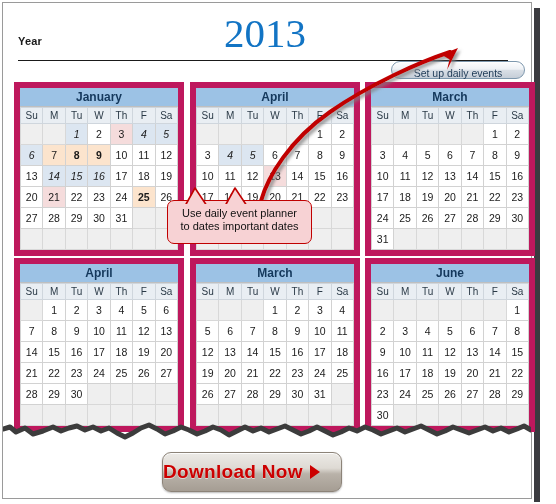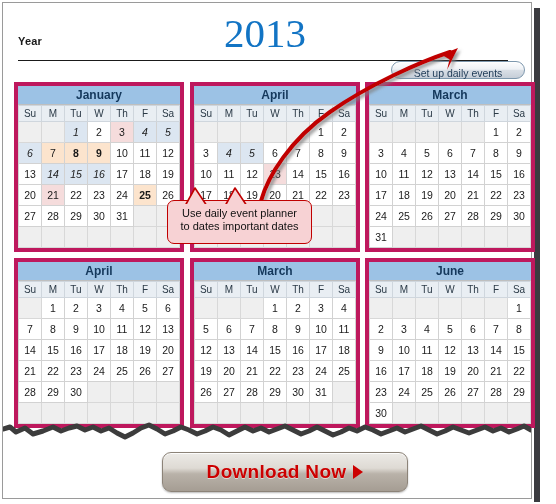--- a/index.html
+++ b/index.html
@@ -43,21 +43,21 @@
     background:linear-gradient(to bottom,#fdfdfe 0%,#eef1f5 45%,#d9dfe6 52%,#c6ced8 100%);
     box-shadow:inset 0 1px 0 #ffffff;
     color:#1f3b57;font-size:10.5px;text-align:center;line-height:23px;
     box-sizing:border-box;cursor:pointer;white-space:nowrap;margin-top:40px;
   }
 
   
   .arrow-layer{position:absolute;left:0;top:0;width:556px;height:504px;pointer-events:none;}
 
   
-  .cal{position:absolute;width:170px;border:4px solid #be185d;background:#fff;box-sizing:border-box;}
+  .cal{position:absolute;width:170px;border:6px solid #be185d;background:#fff;box-sizing:border-box;}
   .cal .mhead{
     height:18px;line-height:18px;text-align:center;
     background:#9cc2e5;color:#14385c;font-size:12px;font-weight:bold;
     border-bottom:1px solid #bfbfbf;
   }
   table.cg{border-collapse:collapse;width:100%;table-layout:fixed;}
   table.cg th{
     height:15px;background:#e9eef3;color:#2b3a47;font-size:10px;font-weight:normal;
     border:1px solid #cfd6dd;text-align:center;padding:0;
   }
@@ -79,26 +79,26 @@
     color:#111;font-size:11px;line-height:12.5px;text-align:center;
     padding:6px 5px 6px 5px;box-sizing:border-box;z-index:6;
   }
   .callout-tail{position:absolute;left:167px;top:186px;width:150px;height:22px;z-index:7;}
 
   
   .torn{position:absolute;left:3px;top:418px;width:528px;height:26px;}
 
   
   .btn-dl{
-    position:absolute;left:162px;top:452px;width:246px;height:40px;
+    position:absolute;left:162px;top:452px;width:180px;height:40px;
     border-radius:9px;border:1px solid #8c8378;
     background:linear-gradient(to bottom,#eceae6 0%,#dedad4 40%,#b9b2a9 55%,#a59d93 100%);
     box-shadow:inset 0 1px 0 rgba(255,255,255,.85), 0 1px 2px rgba(0,0,0,.28);
     box-sizing:border-box;cursor:pointer;
-    display:flex;align-items:center;justify-content:center;gap:7px;
+    display:flex;align-items:center;gap:7px;
   }
   .btn-dl .dl-text{
     font-size:19px;font-weight:bold;color:#cc0000;letter-spacing:.3px;
     text-shadow:0 1px 0 rgba(255,255,255,.55);white-space:nowrap;
   }
   .btn-dl .dl-arrow{
     width:0;height:0;border-left:10px solid #cc0000;
     border-top:7px solid transparent;border-bottom:7px solid transparent;
   }
 </style>

